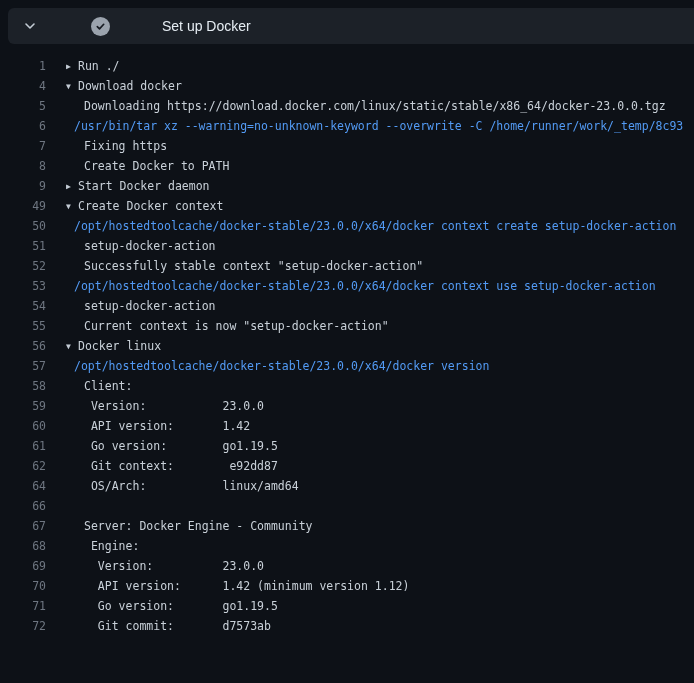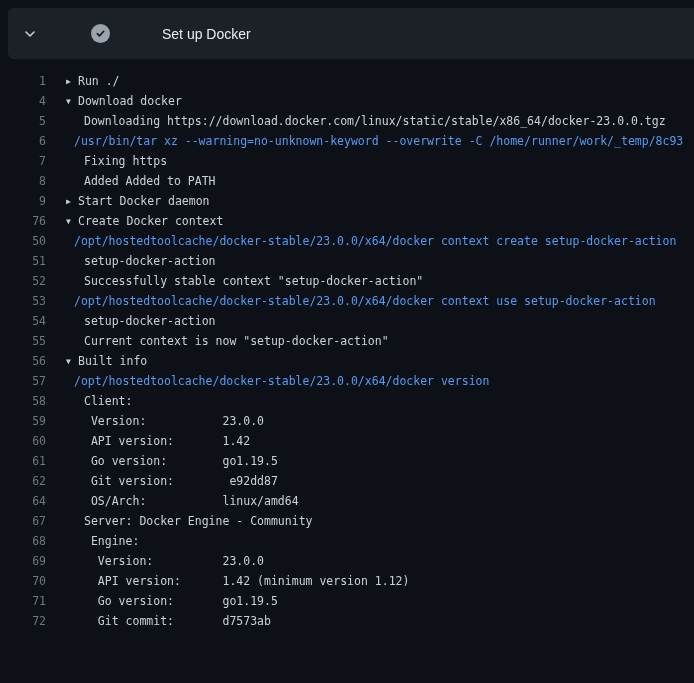--- a/index.html
+++ b/index.html
@@ -11,21 +11,21 @@
     overflow: hidden;
   }
   .page {
     width: 694px;
     height: 683px;
     background: #0d1117;
   }
   
   .step-header {
     margin: 8px 0 0 8px;
-    height: 51px;
+    height: 36px;
     background: #1c2128;
     border-radius: 6px 0 0 6px;
     display: flex;
     align-items: center;
     padding-left: 12px;
     cursor: pointer;
     gap: 40px;
   }
   .chevron-btn {
     width: 20px;
@@ -114,37 +114,38 @@
     </span>
     <span class="step-title">Set up Docker</span>
   </div>
 
   <div class="log" id="log">
       <div class="row"><span class="num">1</span><span class="group-content"><span class="arrow">▶</span><span>Run ./</span></span></div>
       <div class="row"><span class="num">4</span><span class="group-content"><span class="arrow">▼</span><span>Download docker</span></span></div>
       <div class="row"><span class="num">5</span><span class="plain-content"><span>Downloading </span><span class="log-link">https://download.docker.com/linux/static/stable/x86_64/docker-23.0.0.tgz</span></span></div>
       <div class="row"><span class="num">6</span><span class="plain-content cmd">/usr/bin/tar xz --warning=no-unknown-keyword --overwrite -C /home/runner/work/_temp/8c93</span></div>
       <div class="row"><span class="num">7</span><span class="plain-content">Fixing https</span></div>
-      <div class="row"><span class="num">8</span><span class="plain-content">Added Added to PATH</span></div>
+      <div class="row"><span class="num">8</span><span class="plain-content">Create Docker to PATH</span></div>
       <div class="row"><span class="num">9</span><span class="group-content"><span class="arrow">▶</span><span>Start Docker daemon</span></span></div>
-      <div class="row"><span class="num">76</span><span class="group-content"><span class="arrow">▼</span><span>Create Docker context</span></span></div>
+      <div class="row"><span class="num">49</span><span class="group-content"><span class="arrow">▼</span><span>Create Docker context</span></span></div>
       <div class="row"><span class="num">50</span><span class="plain-content cmd">/opt/hostedtoolcache/docker-stable/23.0.0/x64/docker context create setup-docker-action</span></div>
       <div class="row"><span class="num">51</span><span class="plain-content">setup-docker-action</span></div>
       <div class="row"><span class="num">52</span><span class="plain-content">Successfully stable context "setup-docker-action"</span></div>
       <div class="row"><span class="num">53</span><span class="plain-content cmd">/opt/hostedtoolcache/docker-stable/23.0.0/x64/docker context use setup-docker-action</span></div>
       <div class="row"><span class="num">54</span><span class="plain-content">setup-docker-action</span></div>
       <div class="row"><span class="num">55</span><span class="plain-content">Current context is now "setup-docker-action"</span></div>
-      <div class="row"><span class="num">56</span><span class="group-content"><span class="arrow">▼</span><span>Built info</span></span></div>
+      <div class="row"><span class="num">56</span><span class="group-content"><span class="arrow">▼</span><span>Docker linux</span></span></div>
       <div class="row"><span class="num">57</span><span class="plain-content cmd">/opt/hostedtoolcache/docker-stable/23.0.0/x64/docker version</span></div>
       <div class="row"><span class="num">58</span><span class="plain-content">Client:</span></div>
       <div class="row"><span class="num">59</span><span class="plain-content"> Version:           23.0.0</span></div>
       <div class="row"><span class="num">60</span><span class="plain-content"> API version:       1.42</span></div>
       <div class="row"><span class="num">61</span><span class="plain-content"> Go version:        go1.19.5</span></div>
-      <div class="row"><span class="num">62</span><span class="plain-content"> Git version:        e92dd87</span></div>
+      <div class="row"><span class="num">62</span><span class="plain-content"> Git context:        e92dd87</span></div>
       <div class="row"><span class="num">64</span><span class="plain-content"> OS/Arch:           linux/amd64</span></div>
+      <div class="row"><span class="num">66</span><span class="plain-content"></span></div>
       <div class="row"><span class="num">67</span><span class="plain-content">Server: Docker Engine - Community</span></div>
       <div class="row"><span class="num">68</span><span class="plain-content"> Engine:</span></div>
       <div class="row"><span class="num">69</span><span class="plain-content">  Version:          23.0.0</span></div>
       <div class="row"><span class="num">70</span><span class="plain-content">  API version:      1.42 (minimum version 1.12)</span></div>
       <div class="row"><span class="num">71</span><span class="plain-content">  Go version:       go1.19.5</span></div>
       <div class="row"><span class="num">72</span><span class="plain-content">  Git commit:       d7573ab</span></div>
     </div>
 
 </div>
 

